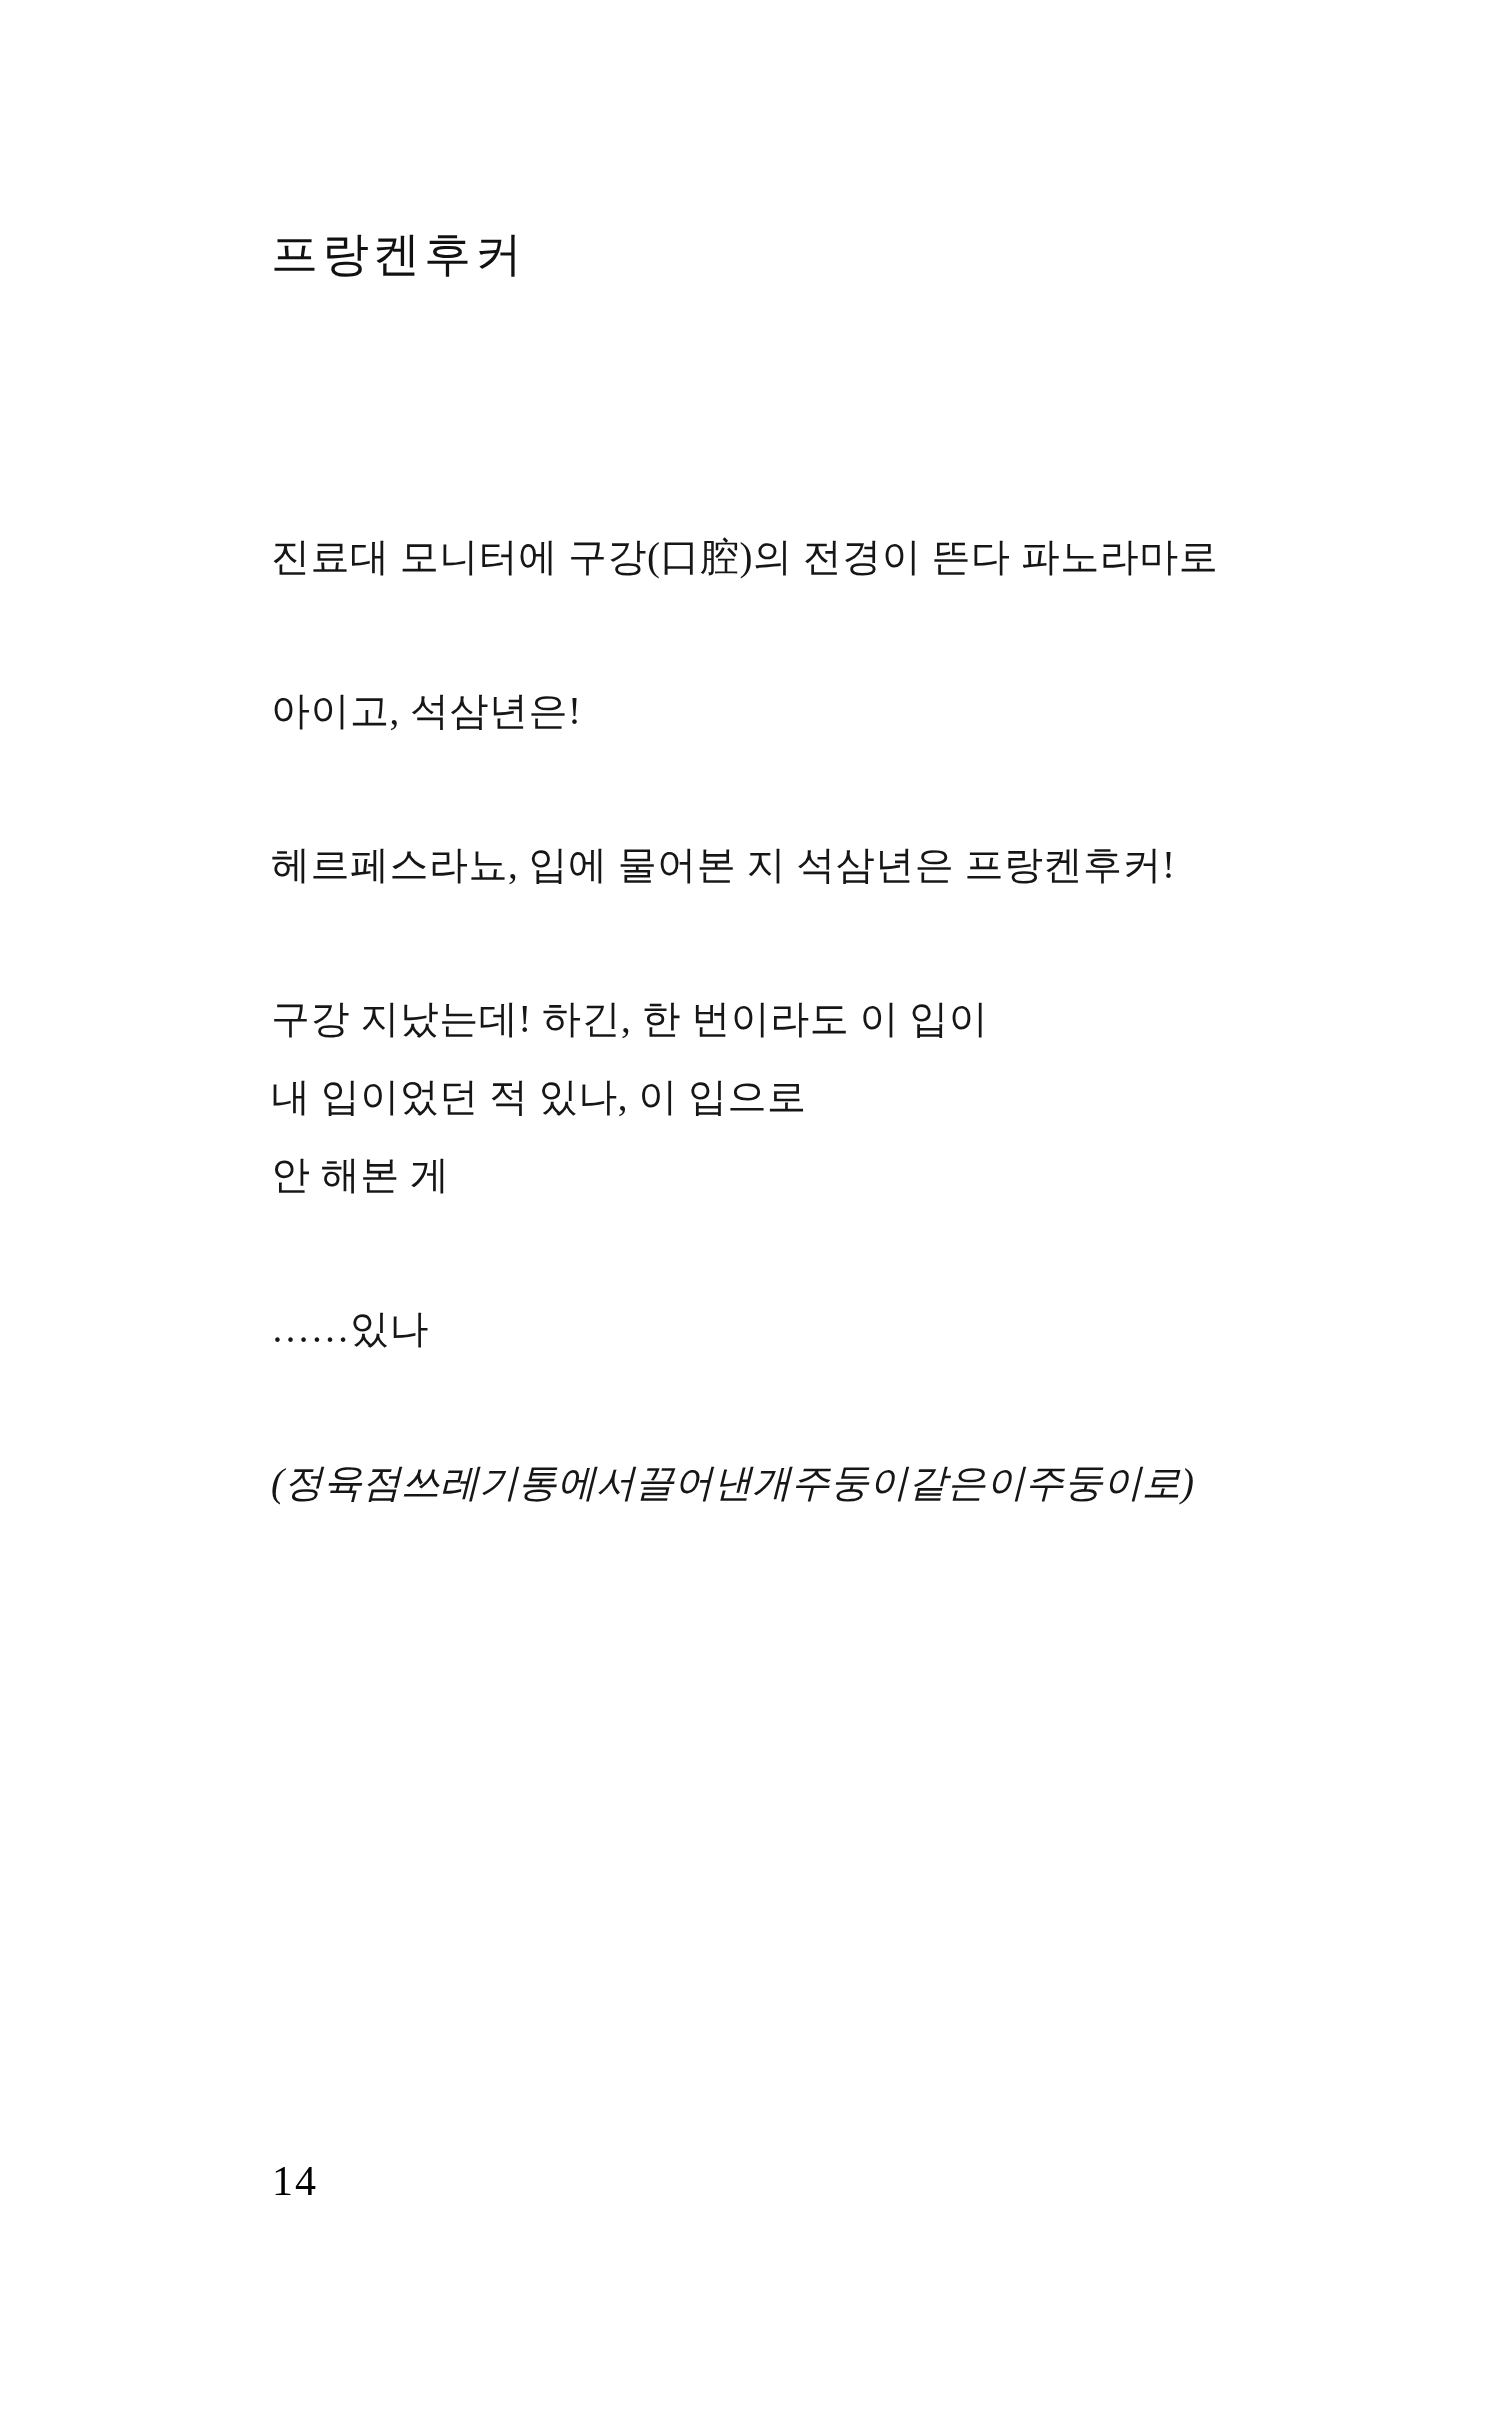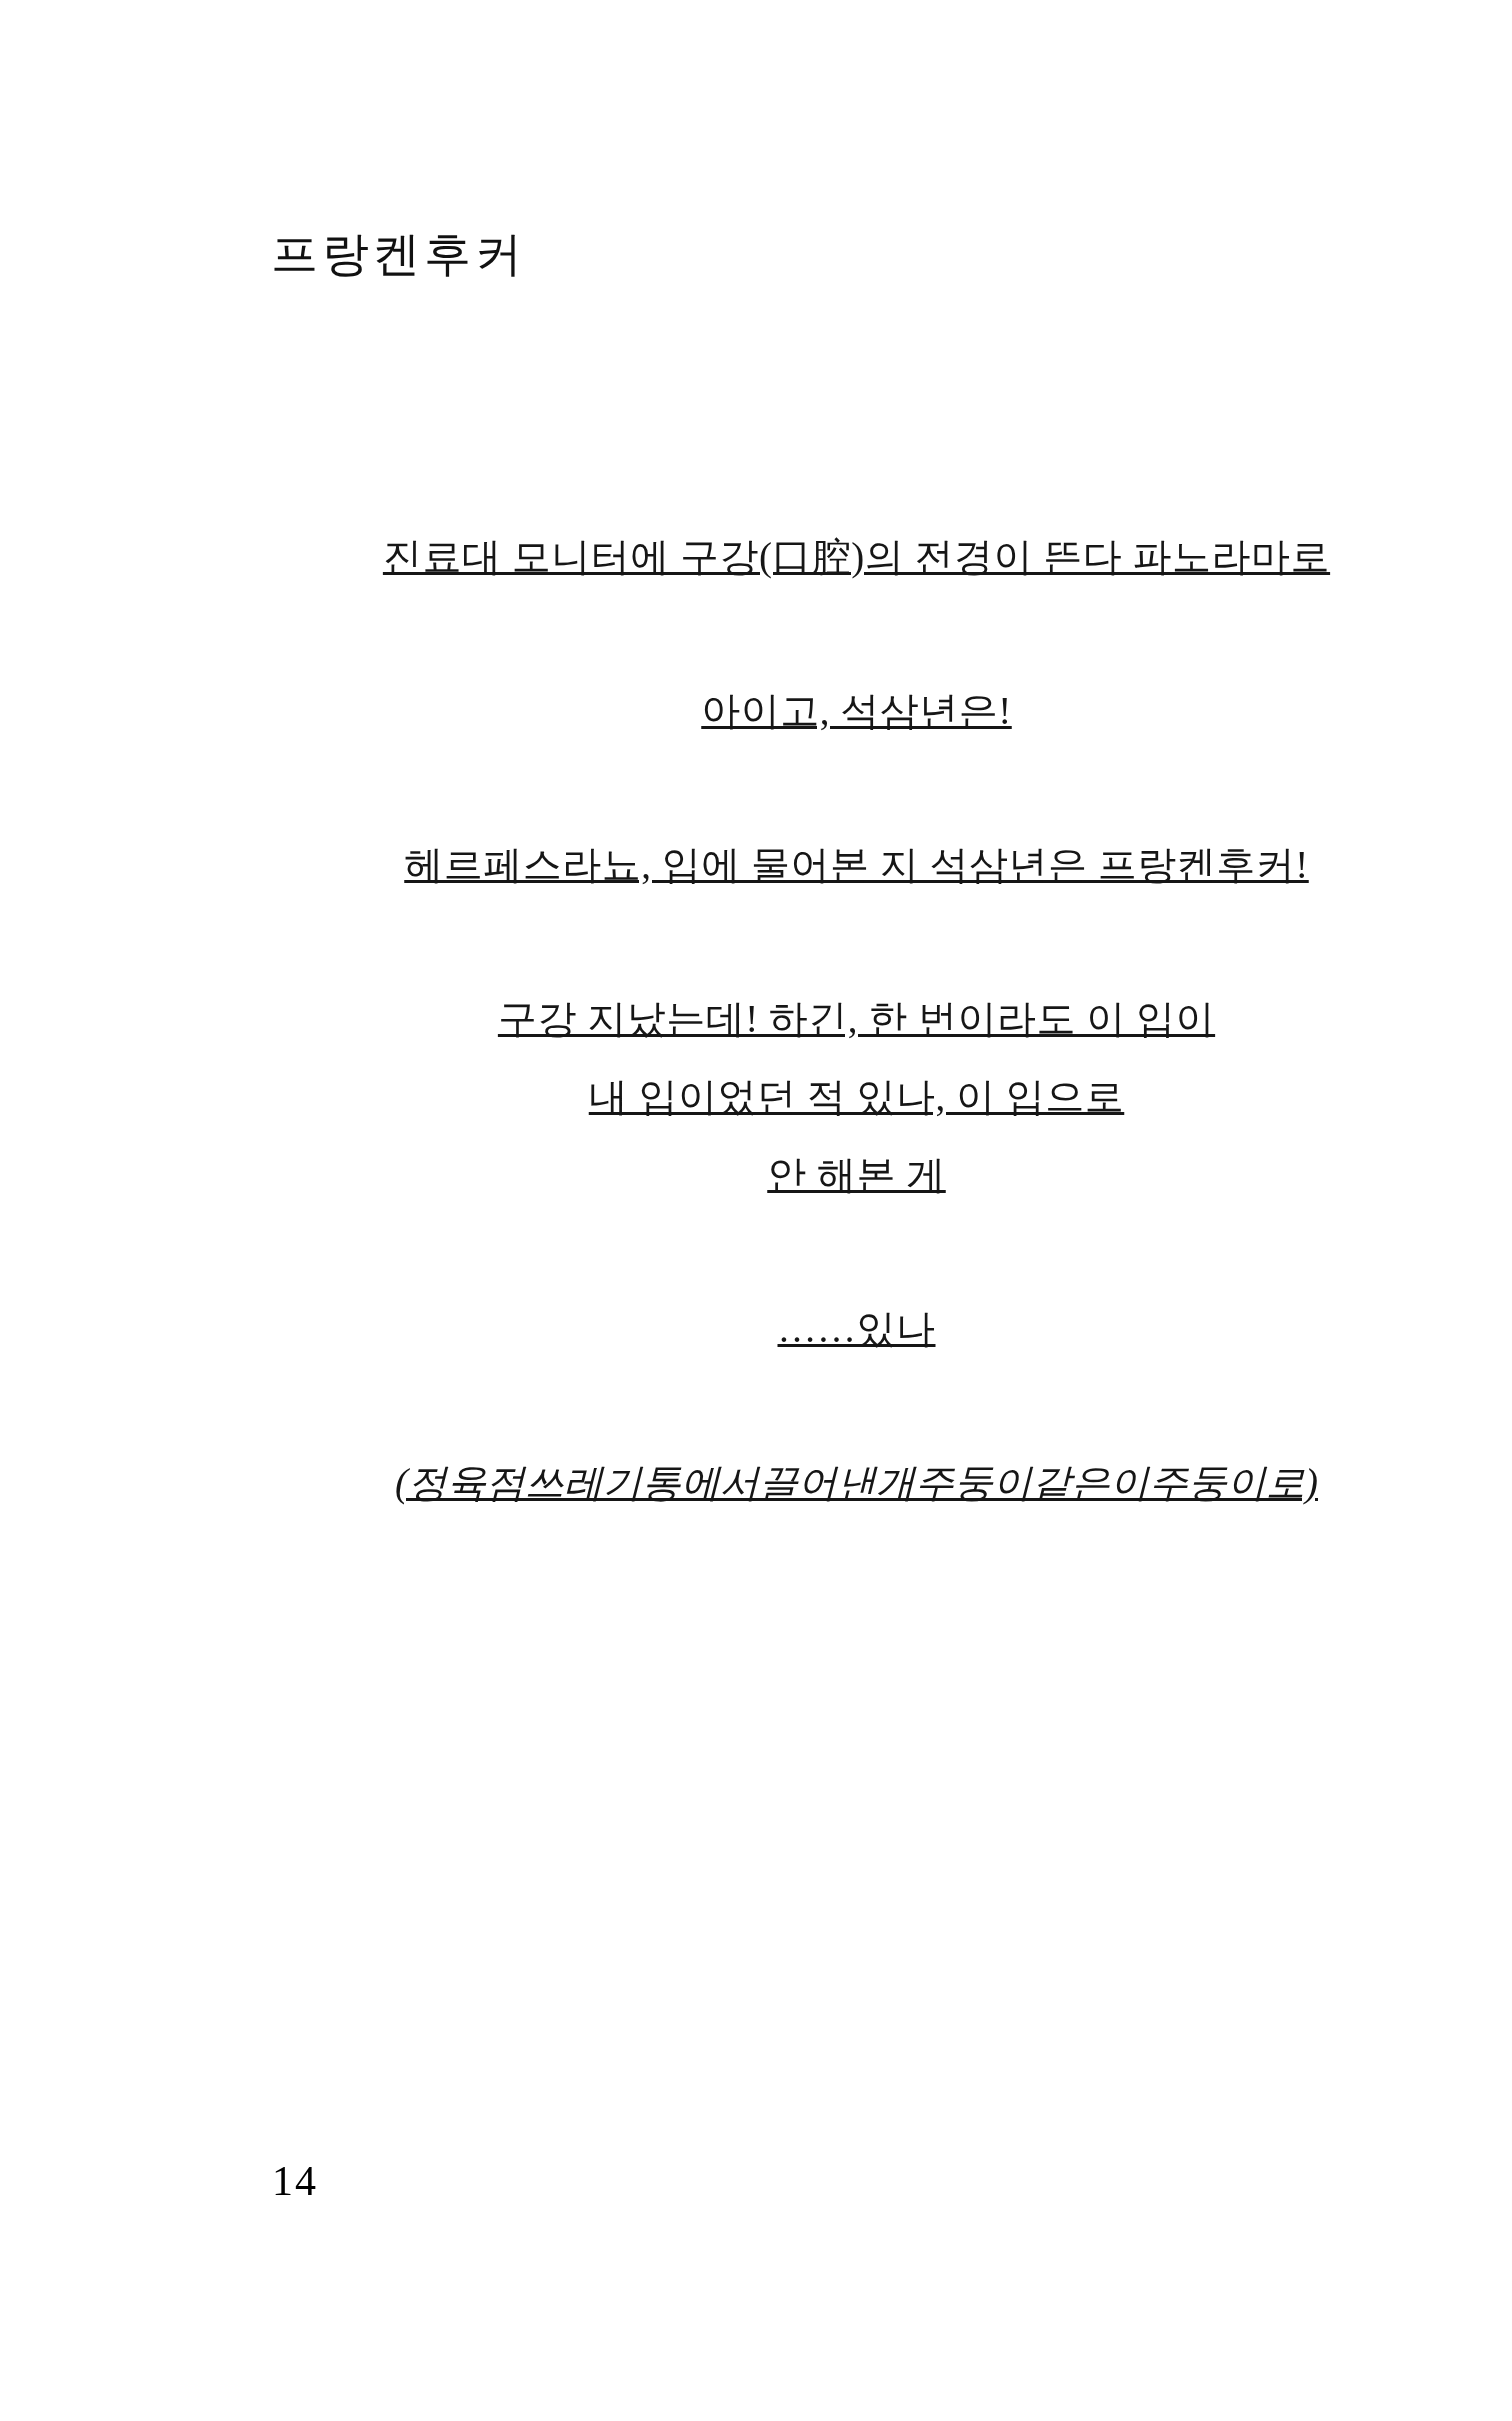--- a/index.html
+++ b/index.html
@@ -9,21 +9,20 @@
   }
   .page {
     position: relative;
     width: 1512px;
     height: 2421px;
     margin: 0 auto;
     background: #ffffff;
     color: #151515;
     font-family: "Liberation Serif", "DejaVu Serif", serif;
     overflow: hidden;
-    text-align: center;
   }
   .poem-title {
     position: absolute;
     left: 271px;
     top: 226px;
     margin: 0;
     font-size: 47px;
     font-weight: 400;
     letter-spacing: 4px;
     line-height: 56px;
@@ -38,21 +37,20 @@
   .stanza {
     margin: 0 0 76px 0;
   }
   .stanza p {
     margin: 0;
     font-size: 39px;
     line-height: 78px;
     letter-spacing: 0.5px;
     white-space: nowrap;
     color: #161616;
-    text-decoration: underline;
   }
   .stanza.italic p {
     font-style: italic;
     letter-spacing: 0px;
   }
   .page-number {
     position: absolute;
     left: 272px;
     top: 2156px;
     font-size: 42px;

